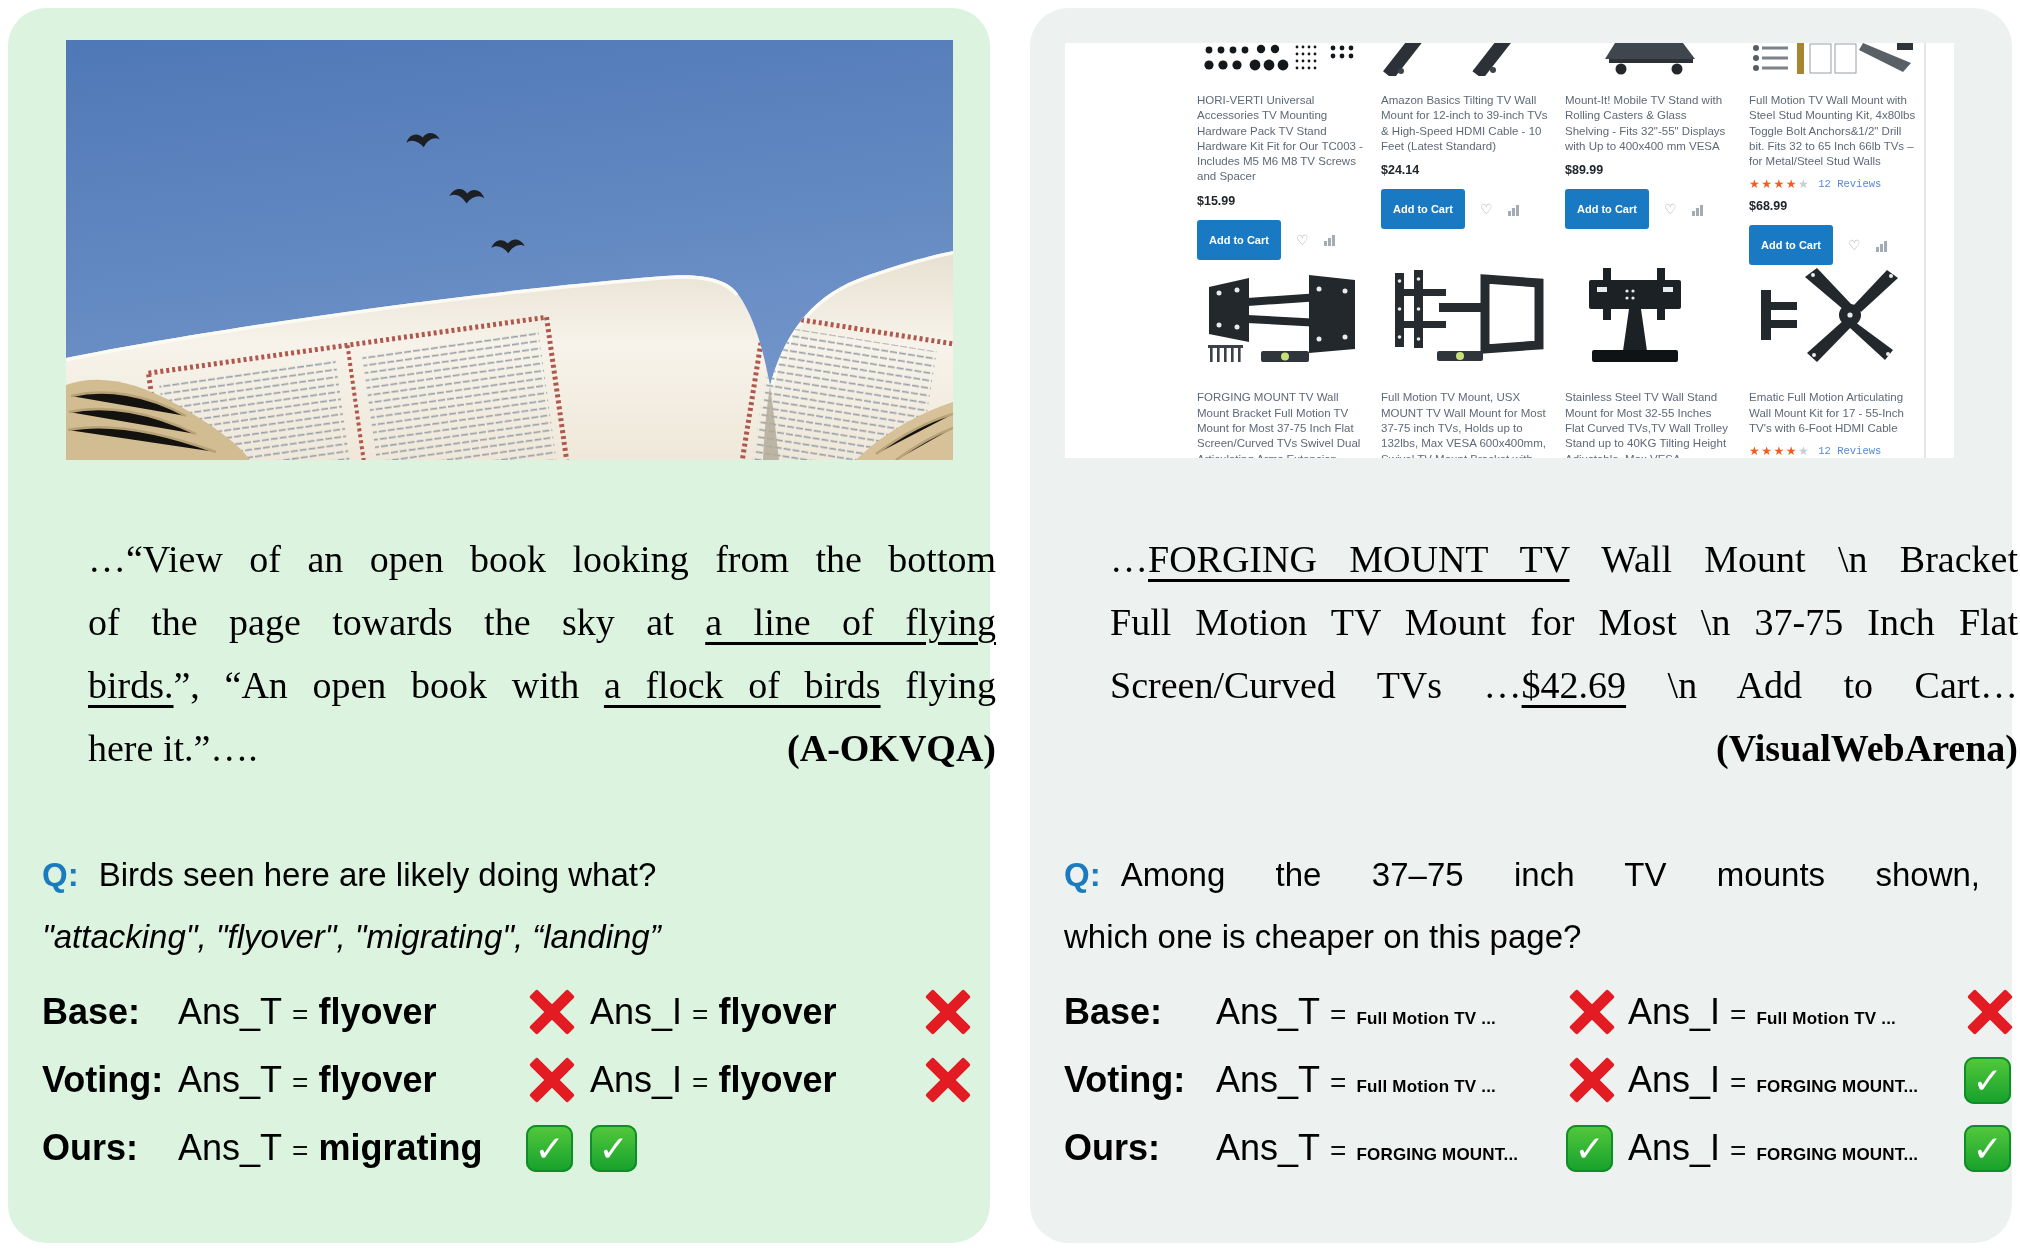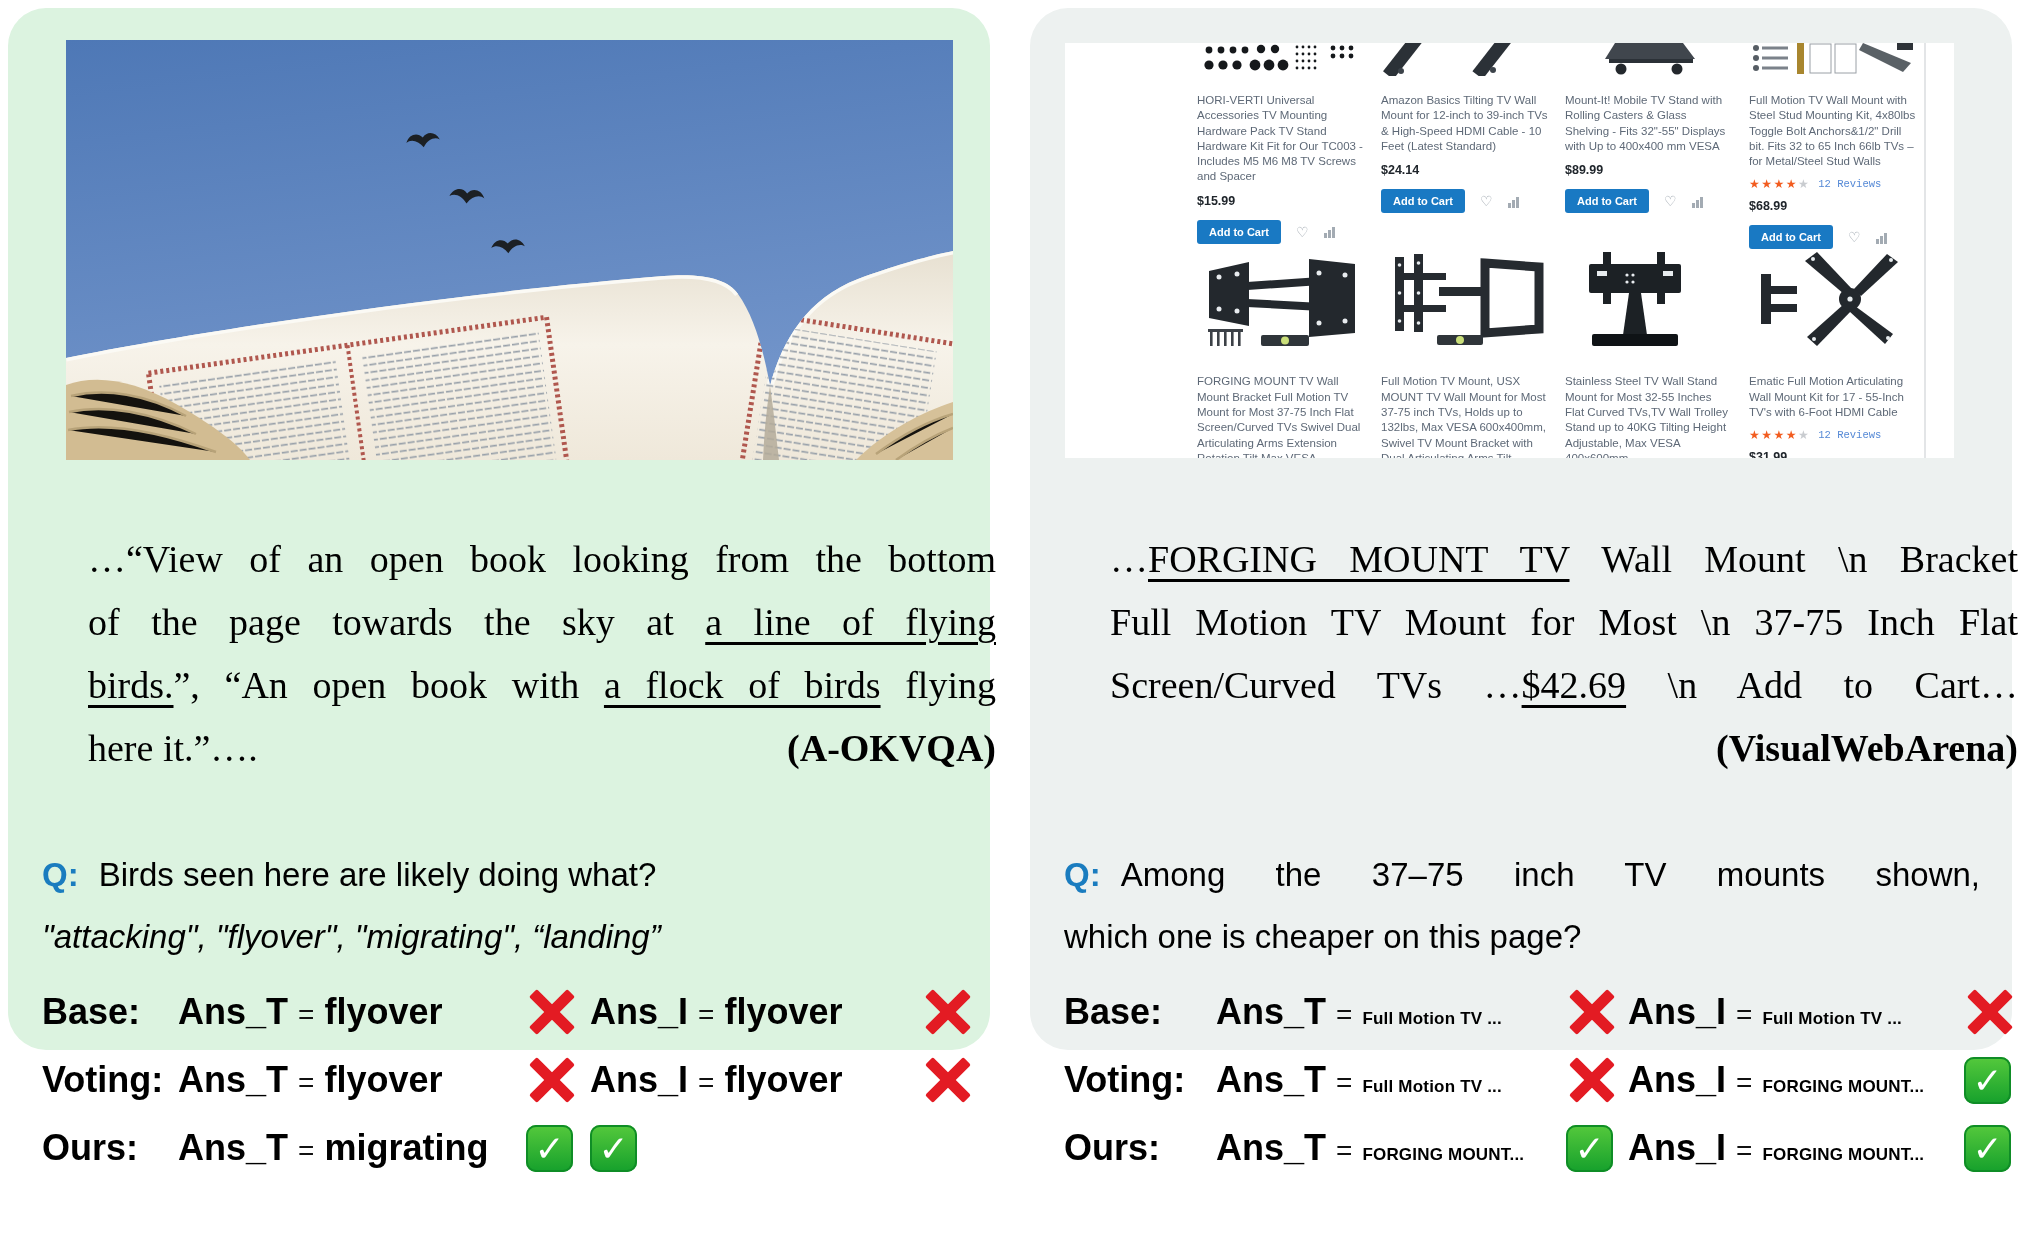--- a/index.html
+++ b/index.html
@@ -1,20 +1,20 @@
 <!DOCTYPE html>
 <html><head>
 <meta charset="utf-8">
 <style>
   html,body{margin:0;padding:0;}
   body{
     width:2020px;height:1251px;position:relative;background:#ffffff;
     font-family:"Liberation Sans", sans-serif;color:#000;
   }
-  .panel{position:absolute;top:8px;width:982px;height:1042px;border-radius:38px;}
+  .panel{position:absolute;top:8px;width:982px;height:1235px;border-radius:38px;}
   .panel-left{left:8px;background:#dcf3e0;}
   .panel-right{left:1030px;background:#edf1f0;}
 
   
   .photo{position:absolute;left:58px;top:32px;width:887px;height:420px;overflow:hidden;}
   .photo svg{display:block;width:100%;height:100%;}
 
   
   .caption{position:absolute;left:34px;top:520px;width:908px;
     font-family:Liberation Serif, serif;font-size:38px;color:#000;margin-left:46px;}
@@ -31,21 +31,21 @@
   .q-choices{font-style:italic;}
   .justify-last{text-align:justify;text-align-last:justify;}
 
   
   .answers{position:absolute;left:34px;top:970px;width:916px;}
   .ans-row{display:grid;grid-template-columns:136px 348px 64px 332px 36px;
     align-items:center;height:68px;font-size:36px;}
   .panel-right .ans-row{grid-template-columns:152px 350px 62px 336px 16px;}
   .ans-label{font-weight:bold;}
   .ans-group{white-space:nowrap;}
-  .ansvar{font-weight:bold;}
+  .ansvar{font-weight:normal;}
   .eq{font-size:28px;padding:0 10px;color:#111;}
   .val{font-weight:bold;}
   .panel-right .val{font-size:17px;letter-spacing:.2px;}
   .mark{position:relative;display:inline-block;width:52px;height:52px;}
   .mark.x::before,.mark.x::after{content:"";position:absolute;left:50%;top:50%;
     width:54px;height:11px;background:#e31b23;border-radius:2px;}
   .mark.x::before{transform:translate(-50%,-50%) rotate(45deg);}
   .mark.x::after{transform:translate(-50%,-50%) rotate(-45deg);}
   .mark.check{width:47px;height:47px;border-radius:10px;
     background:linear-gradient(180deg,#55c93c,#15a02c);
@@ -67,21 +67,21 @@
   .card-title{display:block;font-size:11.5px;line-height:1.33;color:#5e6977;
     text-decoration:none;margin:0 0 9px 0;}
   .price{font-size:12.5px;font-weight:bold;color:#20262c;margin:0 0 12px 0;}
   .stars-row{display:flex;align-items:center;gap:8px;margin:-1px 0 8px 0;}
   .stars{font-size:12px;letter-spacing:1.5px;color:#c9ccd0;white-space:nowrap;}
   .stars .f{color:#f25c1f;}
   .reviews{font-size:10.5px;color:#5589d6;text-decoration:none;white-space:nowrap;font-family:Liberation Mono, monospace;}
   .actions{display:flex;align-items:center;gap:15px;}
   .atc{background:#1979c3;color:#fff;border:none;border-radius:3px;
     font-family:"Liberation Sans", sans-serif;font-size:11px;font-weight:bold;
-    padding:6px 12px;cursor:pointer;white-space:nowrap;}
+    padding:14px 12px;cursor:pointer;white-space:nowrap;}
   .heart{color:#a3abb3;font-size:14px;line-height:1;}
   .cmp svg{display:block;}
 </style>
 </head>
 <body>
 
 <div class="panel panel-left">
 
   <div class="photo">
     <svg viewBox="0 0 887 420" preserveAspectRatio="none">

